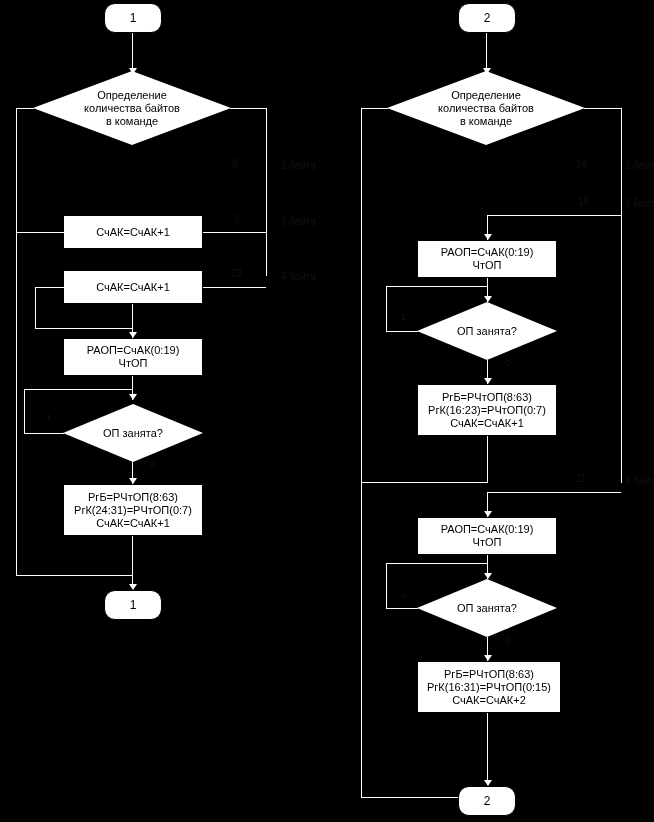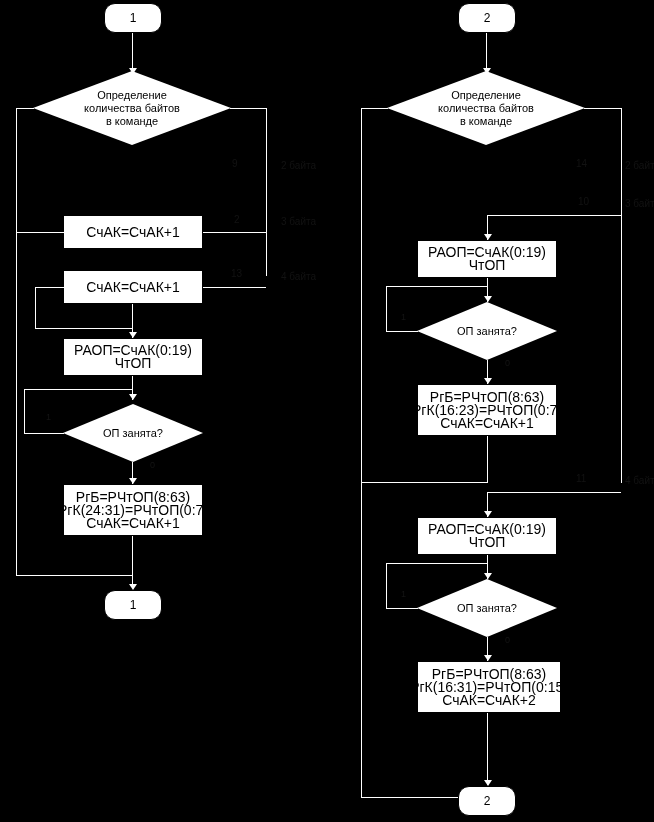--- a/index.html
+++ b/index.html
@@ -5,21 +5,21 @@
   html,body{margin:0;padding:0;background:#000;}
   body{width:654px;height:822px;overflow:hidden;
        font-family:"Liberation Sans","DejaVu Sans",sans-serif;}
   #stage{position:relative;width:654px;height:822px;background:#000;}
 
   
   .node{position:absolute;box-sizing:border-box;display:flex;
         align-items:center;justify-content:center;text-align:center;}
 
   .proc{background:#ffffff;border:1px solid #000;color:#000;
-        font-size:14px;line-height:13px;padding:2px 3px;white-space:pre-line;}
+        font-size:11px;line-height:13px;padding:2px 3px;white-space:pre-line;}
 
   .term{background:#ffffff;border:1px solid #000;color:#000;
         border-radius:11px;font-size:12px;}
 
   
   .dec{color:#000;font-size:11px;line-height:13px;white-space:pre-line;
        background:#ffffff;
        -webkit-clip-path:polygon(50% 0%,100% 50%,50% 100%,0% 50%);
        clip-path:polygon(50% 0%,100% 50%,50% 100%,0% 50%);}
 

